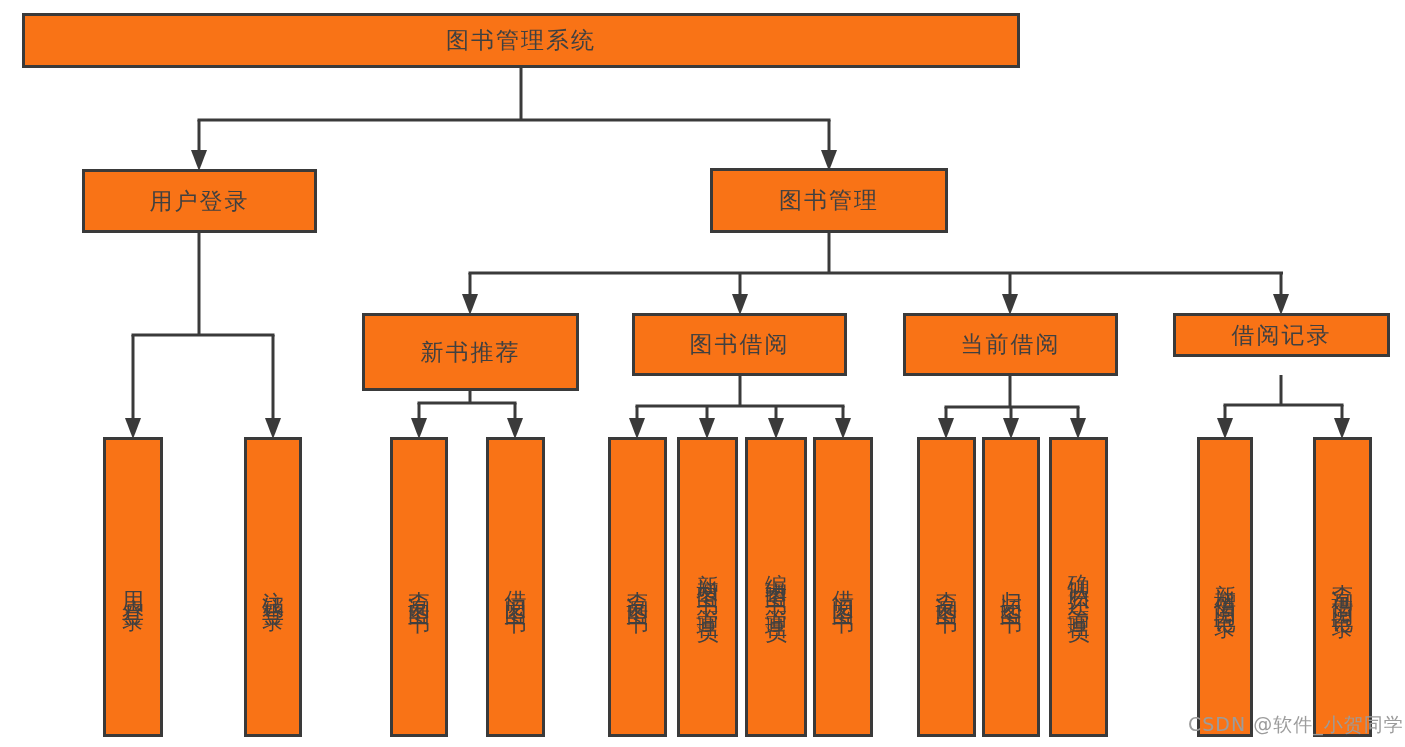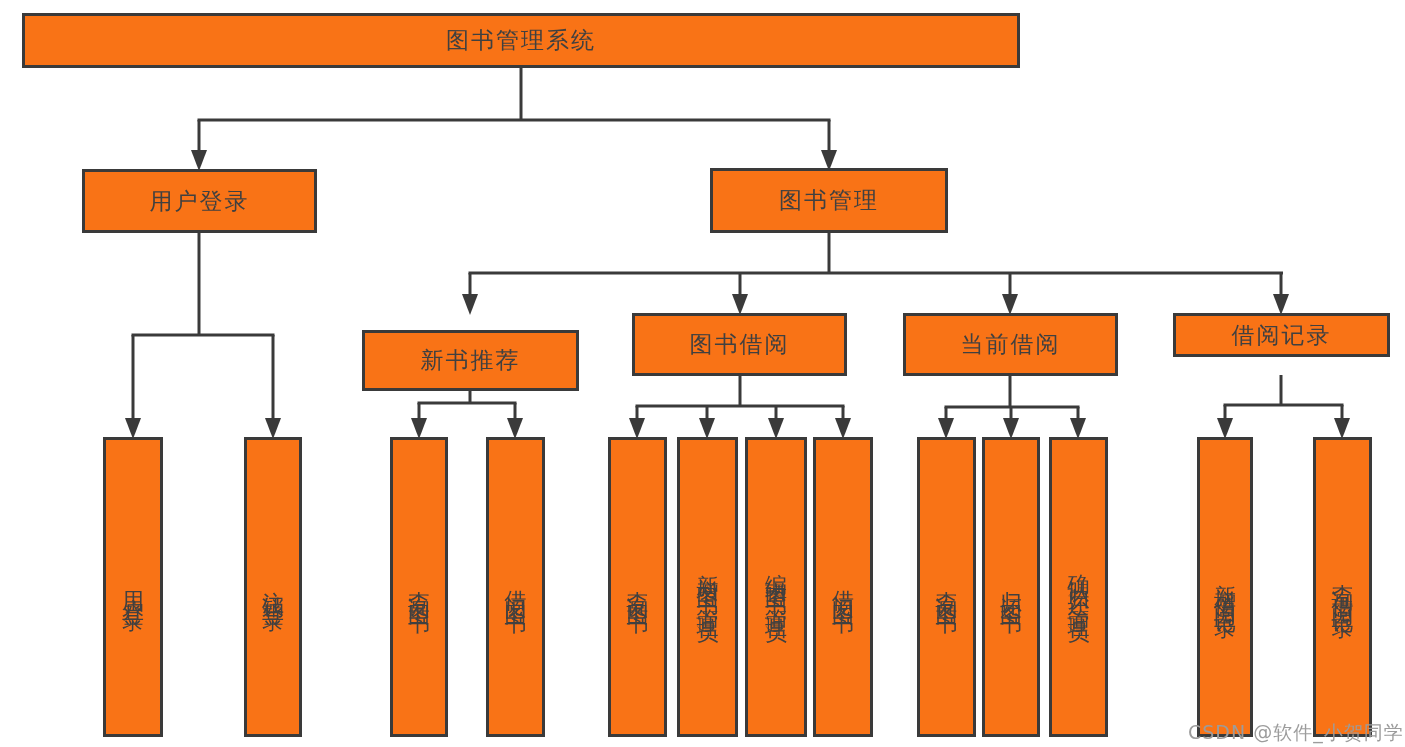--- a/index.html
+++ b/index.html
@@ -44,21 +44,20 @@
     line-height:1;
   }
 
   .watermark {
     position:absolute;
     color:#9c9c9c;
     font-size:19px;
     letter-spacing:1px;
     white-space:nowrap;
     z-index:5;
-    margin-top:8px;
   }
 </style>
 </head>
 <body>
 
 <div class="canvas">
 
   <svg class="connectors" viewBox="0 0 1405 747" xmlns="http://www.w3.org/2000/svg" stroke="#3a3a3a" stroke-width="3" fill="#3a3a3a">
 
     <g>
@@ -133,21 +132,21 @@
       <line x1="1342" y1="405" x2="1342" y2="421"></line>
       <polygon points="1334,418 1350,418 1342,439" stroke="none"></polygon>
     </g>
   </svg>
 
   <div class="node h" style="left:22px;top:13px;width:998px;height:55px">图书管理系统</div>
 
   <div class="node h" style="left:82px;top:169px;width:235px;height:64px">用户登录</div>
   <div class="node h" style="left:710px;top:168px;width:238px;height:65px">图书管理</div>
 
-  <div class="node h" style="left:362px;top:330px;width:217px;height:61px">新书推荐</div>
+  <div class="node h" style="left:362px;top:313px;width:217px;height:78px">新书推荐</div>
   <div class="node h" style="left:903px;top:313px;width:215px;height:63px">当前借阅</div>
   <div class="node h" style="left:632px;top:313px;width:215px;height:63px">图书借阅</div>
   <div class="node h" style="left:1173px;top:313px;width:217px;height:44px">借阅记录</div>
 
   <div class="node v" style="left:103px;top:437px;width:60px;height:300px">用户登录</div>
   <div class="node v" style="left:244px;top:437px;width:58px;height:300px">注销登录</div>
 
   <div class="node v" style="left:390px;top:437px;width:58px;height:300px">查询图书</div>
   <div class="node v" style="left:486px;top:437px;width:59px;height:300px">借阅图书</div>
 

